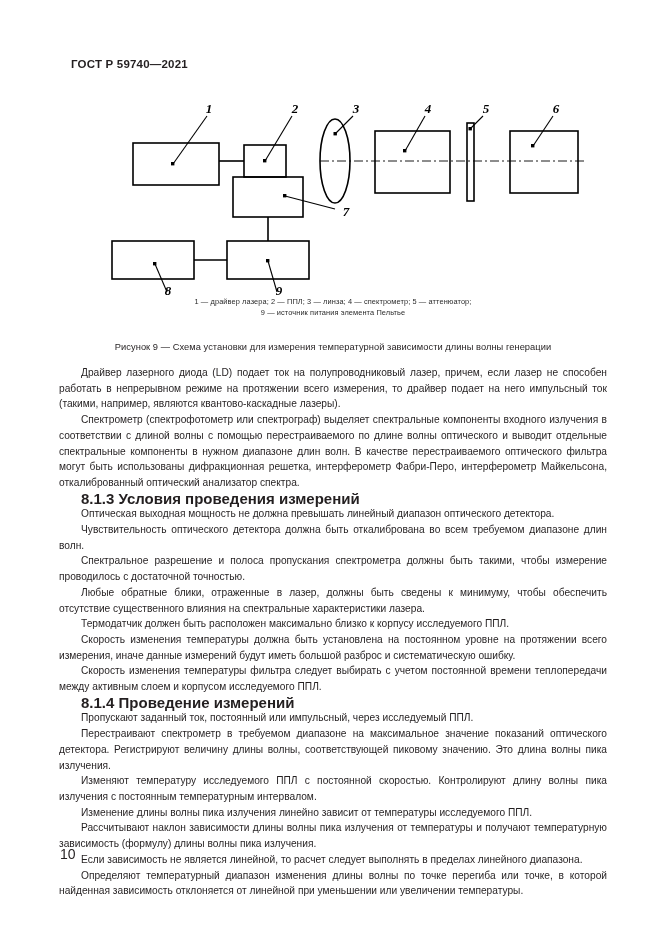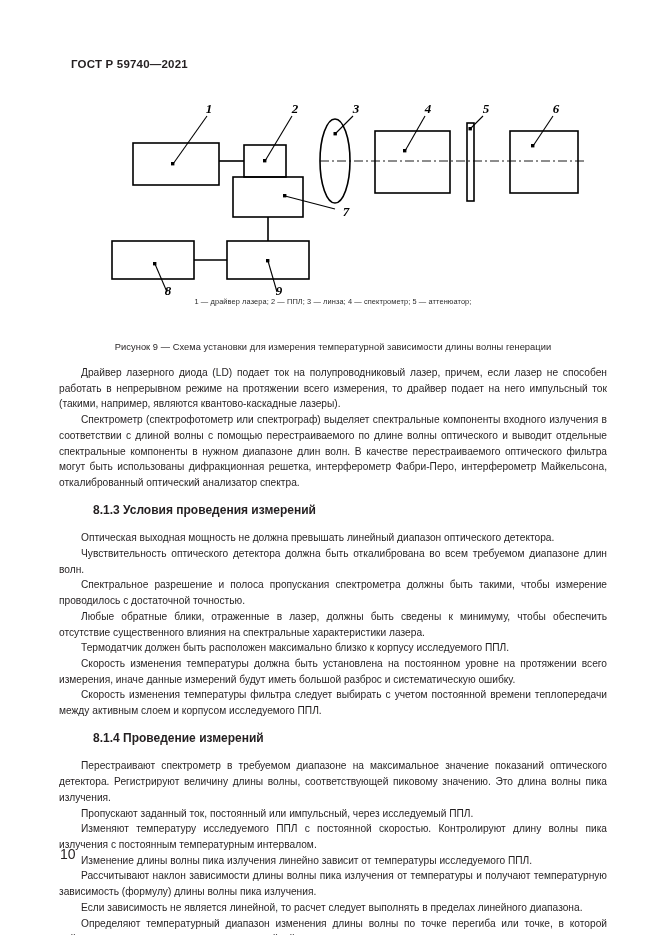--- a/index.html
+++ b/index.html
@@ -80,22 +80,22 @@
     font-size: 10.2px;
     line-height: 15.7px;
     text-align: justify;
     text-justify: inter-word;
   }
   .body-col p {
     margin: 0;
     text-indent: 22px;
   }
   .body-col h3 {
-    margin: 12px;
-    font-size: 12px;
+    margin: 0;
+    font-size: 15px;
     line-height: 15.7px;
     font-weight: bold;
     text-indent: 22px;
   }
 
   
   .page-number {
     position: absolute;
     left: 60px;
     top: 846px;
@@ -171,38 +171,39 @@
         <text x="501" y="27">6</text>
         <text x="291" y="130">7</text>
         <text x="113" y="209">8</text>
         <text x="224" y="209">9</text>
       </g>
     </svg>
   </div>
 
   <div class="fig-legend">
     <div>1 — драйвер лазера; 2 — ППЛ; 3 — линза; 4 — спектрометр; 5 — аттенюатор;</div>
+    <div>9 — источник питания элемента Пельтье</div>
   </div>
 
   <div class="fig-caption">Рисунок 9 — Схема установки для измерения температурной зависимости длины волны генерации</div>
 
   <div class="body-col">
       <p>Драйвер лазерного диода (LD) подает ток на полупроводниковый лазер, причем, если лазер не способен работать в непрерывном режиме на протяжении всего измерения, то драйвер подает на него импульсный ток (такими, например, являются квантово-каскадные лазеры).</p>
       <p>Спектрометр (спектрофотометр или спектрограф) выделяет спектральные компоненты входного излучения в соответствии с длиной волны с помощью перестраиваемого по длине волны оптического и выводит отдельные спектральные компоненты в нужном диапазоне длин волн. В качестве перестраиваемого оптического фильтра могут быть использованы дифракционная решетка, интерферометр Фабри-Перо, интерферометр Майкельсона, откалиброванный оптический анализатор спектра.</p>
       <h3>8.1.3 Условия проведения измерений</h3>
       <p>Оптическая выходная мощность не должна превышать линейный диапазон оптического детектора.</p>
       <p>Чувствительность оптического детектора должна быть откалибрована во всем требуемом диапазоне длин волн.</p>
       <p>Спектральное разрешение и полоса пропускания спектрометра должны быть такими, чтобы измерение проводилось с достаточной точностью.</p>
       <p>Любые обратные блики, отраженные в лазер, должны быть сведены к минимуму, чтобы обеспечить отсутствие существенного влияния на спектральные характеристики лазера.</p>
       <p>Термодатчик должен быть расположен максимально близко к корпусу исследуемого ППЛ.</p>
       <p>Скорость изменения температуры должна быть установлена на постоянном уровне на протяжении всего измерения, иначе данные измерений будут иметь большой разброс и систематическую ошибку.</p>
       <p>Скорость изменения температуры фильтра следует выбирать с учетом постоянной времени теплопередачи между активным слоем и корпусом исследуемого ППЛ.</p>
       <h3>8.1.4 Проведение измерений</h3>
+      <p>Пропускают заданный ток, постоянный или импульсный, через исследуемый ППЛ.</p>
       <p>Перестраивают спектрометр в требуемом диапазоне на максимальное значение показаний оптического детектора. Регистрируют величину длины волны, соответствующей пиковому значению. Это длина волны пика излучения.</p>
-      <p>Пропускают заданный ток, постоянный или импульсный, через исследуемый ППЛ.</p>
       <p>Изменяют температуру исследуемого ППЛ с постоянной скоростью. Контролируют длину волны пика излучения с постоянным температурным интервалом.</p>
       <p>Изменение длины волны пика излучения линейно зависит от температуры исследуемого ППЛ.</p>
       <p>Рассчитывают наклон зависимости длины волны пика излучения от температуры и получают температурную зависимость (формулу) длины волны пика излучения.</p>
       <p>Если зависимость не является линейной, то расчет следует выполнять в пределах линейного диапазона.</p>
       <p>Определяют температурный диапазон изменения длины волны по точке перегиба или точке, в которой найденная зависимость отклоняется от линейной при уменьшении или увеличении температуры.</p>
     </div>
 
   <div class="page-number">10</div>
 
 </div>

